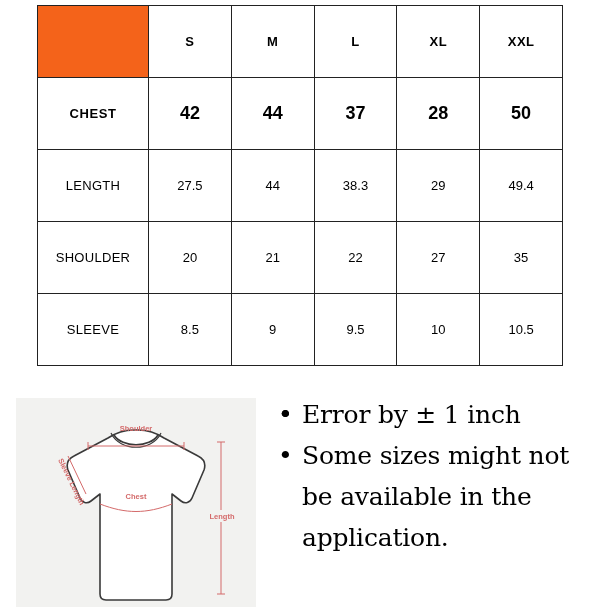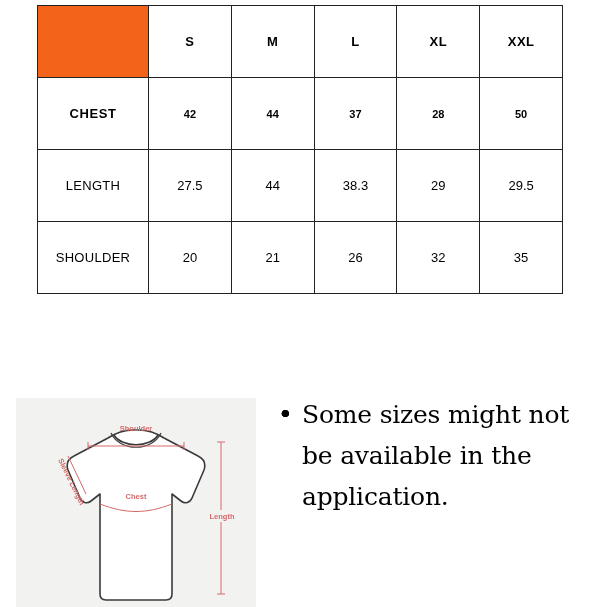--- a/index.html
+++ b/index.html
@@ -52,21 +52,21 @@
     background: #f4631a;
     border: 1px solid #f4631a;
   }
   td.head-size {
     font-weight: bold;
     font-size: 13px;
     letter-spacing: 0.4px;
   }
   tr.row-chest td {
     font-weight: bold;
-    font-size: 11px;
+    font-size: 18px;
   }
   td.row-label {
     font-size: 13px;
     letter-spacing: 0.3px;
   }
   tr.row-chest td.row-label {
     font-weight: bold;
     font-size: 13px;
     letter-spacing: 0.6px;
   }
@@ -156,32 +156,40 @@
           <td class="cell-value">28</td>
           <td class="cell-value">50</td>
         </tr>
 
         <tr>
           <td class="row-label">LENGTH</td>
           <td class="cell-value">27.5</td>
           <td class="cell-value">44</td>
           <td class="cell-value">38.3</td>
           <td class="cell-value">29</td>
-          <td class="cell-value">29.5</td>
+          <td class="cell-value">49.4</td>
         </tr>
 
         <tr>
           <td class="row-label">SHOULDER</td>
           <td class="cell-value">20</td>
           <td class="cell-value">21</td>
-          <td class="cell-value">26</td>
-          <td class="cell-value">32</td>
+          <td class="cell-value">22</td>
+          <td class="cell-value">27</td>
           <td class="cell-value">35</td>
         </tr>
 
+        <tr>
+          <td class="row-label">SLEEVE</td>
+          <td class="cell-value">8.5</td>
+          <td class="cell-value">9</td>
+          <td class="cell-value">9.5</td>
+          <td class="cell-value">10</td>
+          <td class="cell-value">10.5</td>
+        </tr>
       </tbody>
     </table>
   </div>
 
   <div class="lower">
 
     <div class="tee-figure">
       <svg width="240" height="209" viewBox="0 0 240 209" xmlns="http://www.w3.org/2000/svg">
         <rect x="0" y="0" width="240" height="209" fill="#f2f2f0"></rect>
 
@@ -226,20 +234,21 @@
       </svg>
     </div>
 
     <div class="notes">
       <ul>
         <li>
           <span class="bullet">•</span>
         </li>
         <li>
           <span class="bullet">•</span>
+          <span>Error by ± 1 inch</span>
         </li>
         <li>
           <span class="bullet">•</span>
           <span>Some sizes might not be available in the application.</span>
         </li>
       </ul>
     </div>
 
   </div>
 </div>

